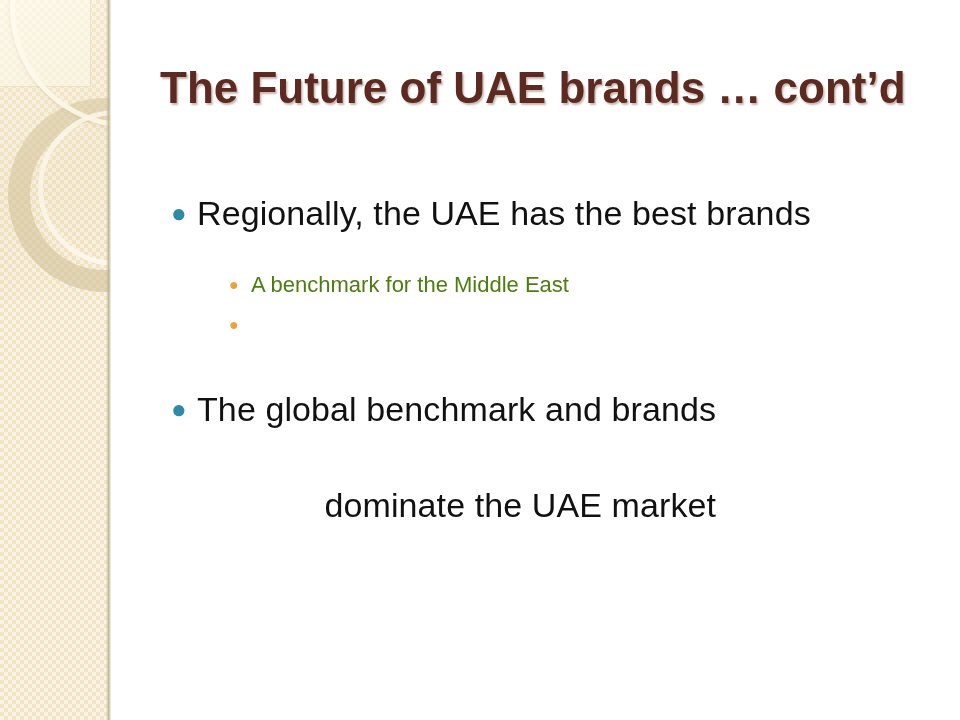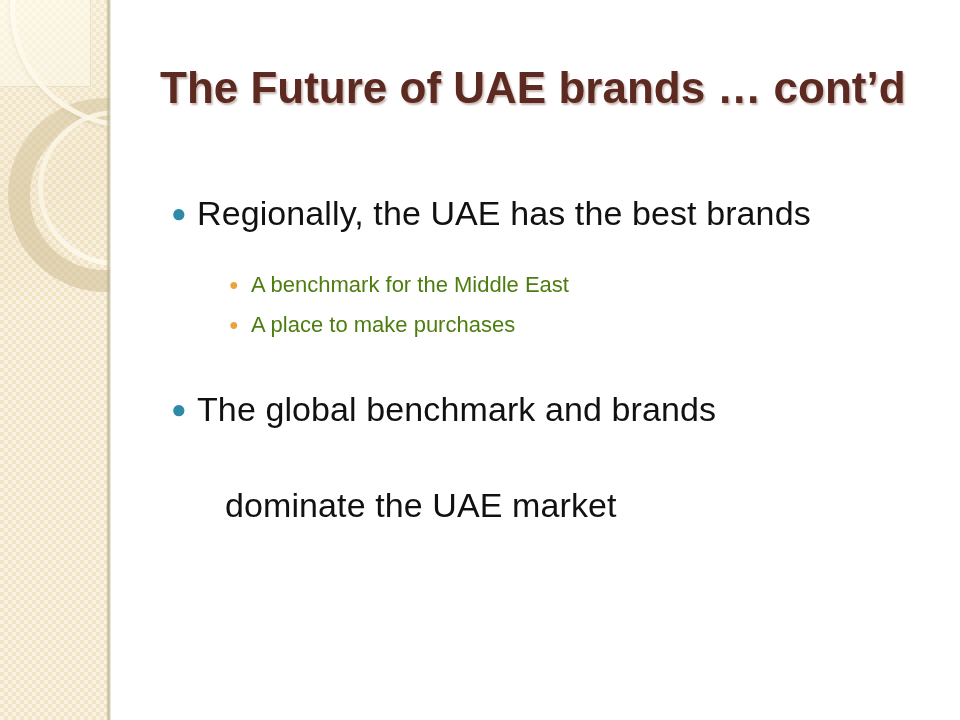--- a/index.html
+++ b/index.html
@@ -134,20 +134,21 @@
     line-height: 46px;
     text-align: left;
     padding-left: 6px;
     box-sizing: border-box;
   }
   .lvl1 .text {
     font-size: 34px;
     line-height: 46px;
     color: #111111;
     letter-spacing: 0.1px;
+    text-align: right;
   }
   .lvl1 .text .line2 {
     display: block;
     margin-top: 50px;
     margin-left: 28px;
   }
 
   
   .lvl2 {
     margin-left: 62px;
@@ -196,21 +197,20 @@
 
     <div class="spacer-sub-top"></div>
 
     <div class="bullet-row lvl2">
       <span class="marker">●</span>
       <span class="text">A benchmark for the Middle East</span>
     </div>
 
     <div class="bullet-row lvl2">
       <span class="marker">●</span>
-      <span class="text">A place to make purchases</span>
     </div>
 
     <div class="spacer-before-b2"></div>
 
     <div class="bullet-row lvl1">
       <span class="marker">●</span>
       <span class="text">
         <span>The global benchmark and brands</span>
         <span class="line2">dominate the UAE market</span>
       </span>

